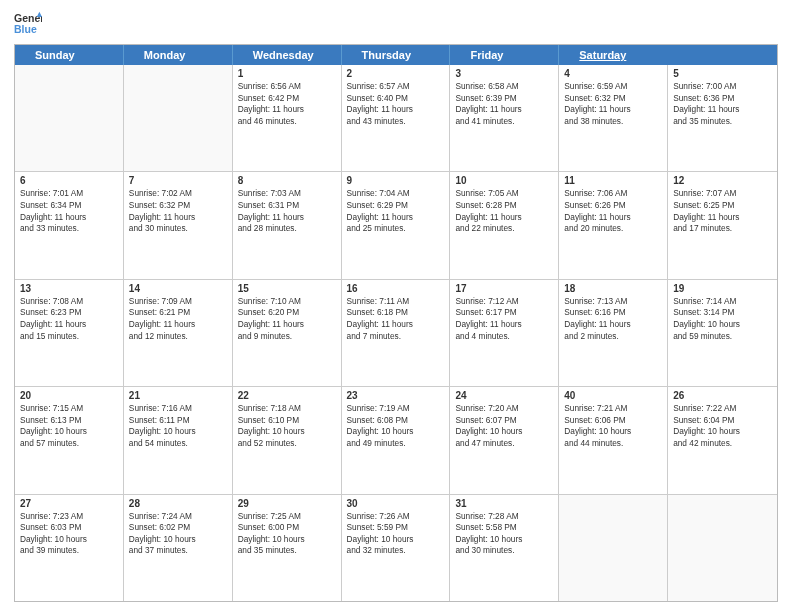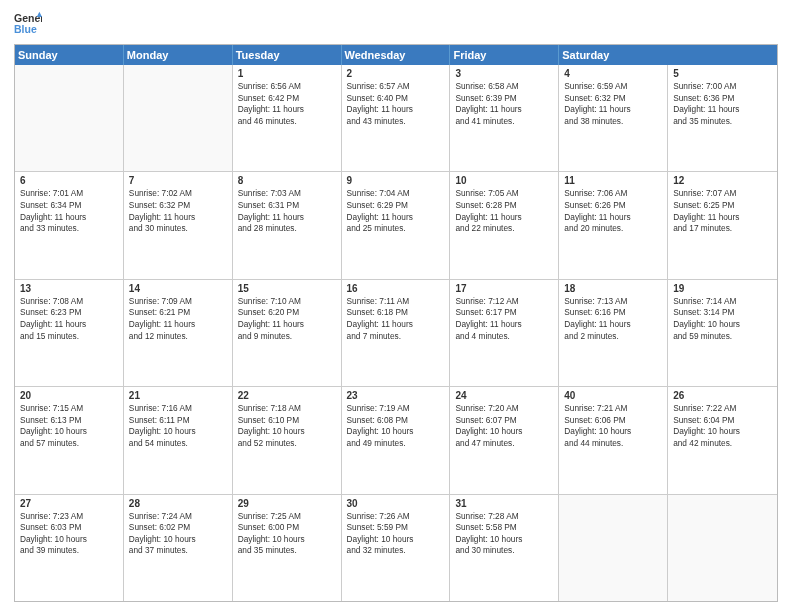--- a/index.html
+++ b/index.html
@@ -51,25 +51,25 @@
     }
     .cal-header {
       display: grid;
       grid-template-columns: repeat(7, 1fr);
       background: #3a7abf;
     }
     .cal-header-cell {
       color: #fff;
       font-size: 11px;
       font-weight: bold;
-      padding: 4px 3px;
+      padding: 4px 20px;
       text-align: left;
       border-right: 1px solid #5a9ad0;
     }
-    .cal-header-cell:last-child { border-right: none; }
+    .cal-header-cell:last-child { border-right: none; text-decoration: underline; }
     .cal-body {
       flex: 1;
       display: flex;
       flex-direction: column;
     }
     .cal-row {
       display: grid;
       grid-template-columns: repeat(7, 1fr);
       flex: 1;
       border-bottom: 1px solid #ccc;
@@ -116,22 +116,22 @@
     <div class="title-block">
       <div class="month-title"></div>
       <div class="location"></div>
     </div>
   </div>
 
   <div class="calendar outer-border">
     <div class="cal-header">
     <div class="cal-header-cell">Sunday</div>
         <div class="cal-header-cell">Monday</div>
-        <div class="cal-header-cell">Tuesday</div>
         <div class="cal-header-cell">Wednesday</div>
+        <div class="cal-header-cell">Thursday</div>
         <div class="cal-header-cell">Friday</div>
         <div class="cal-header-cell">Saturday</div>
       </div>
     <div class="cal-body">
     <div class="cal-row">
           <div class="cal-cell empty"></div>
           <div class="cal-cell empty"></div>
           <div class="cal-cell">
             <div class="day-num">1</div>
             <div class="cell-line">Sunrise: 6:56 AM</div>

